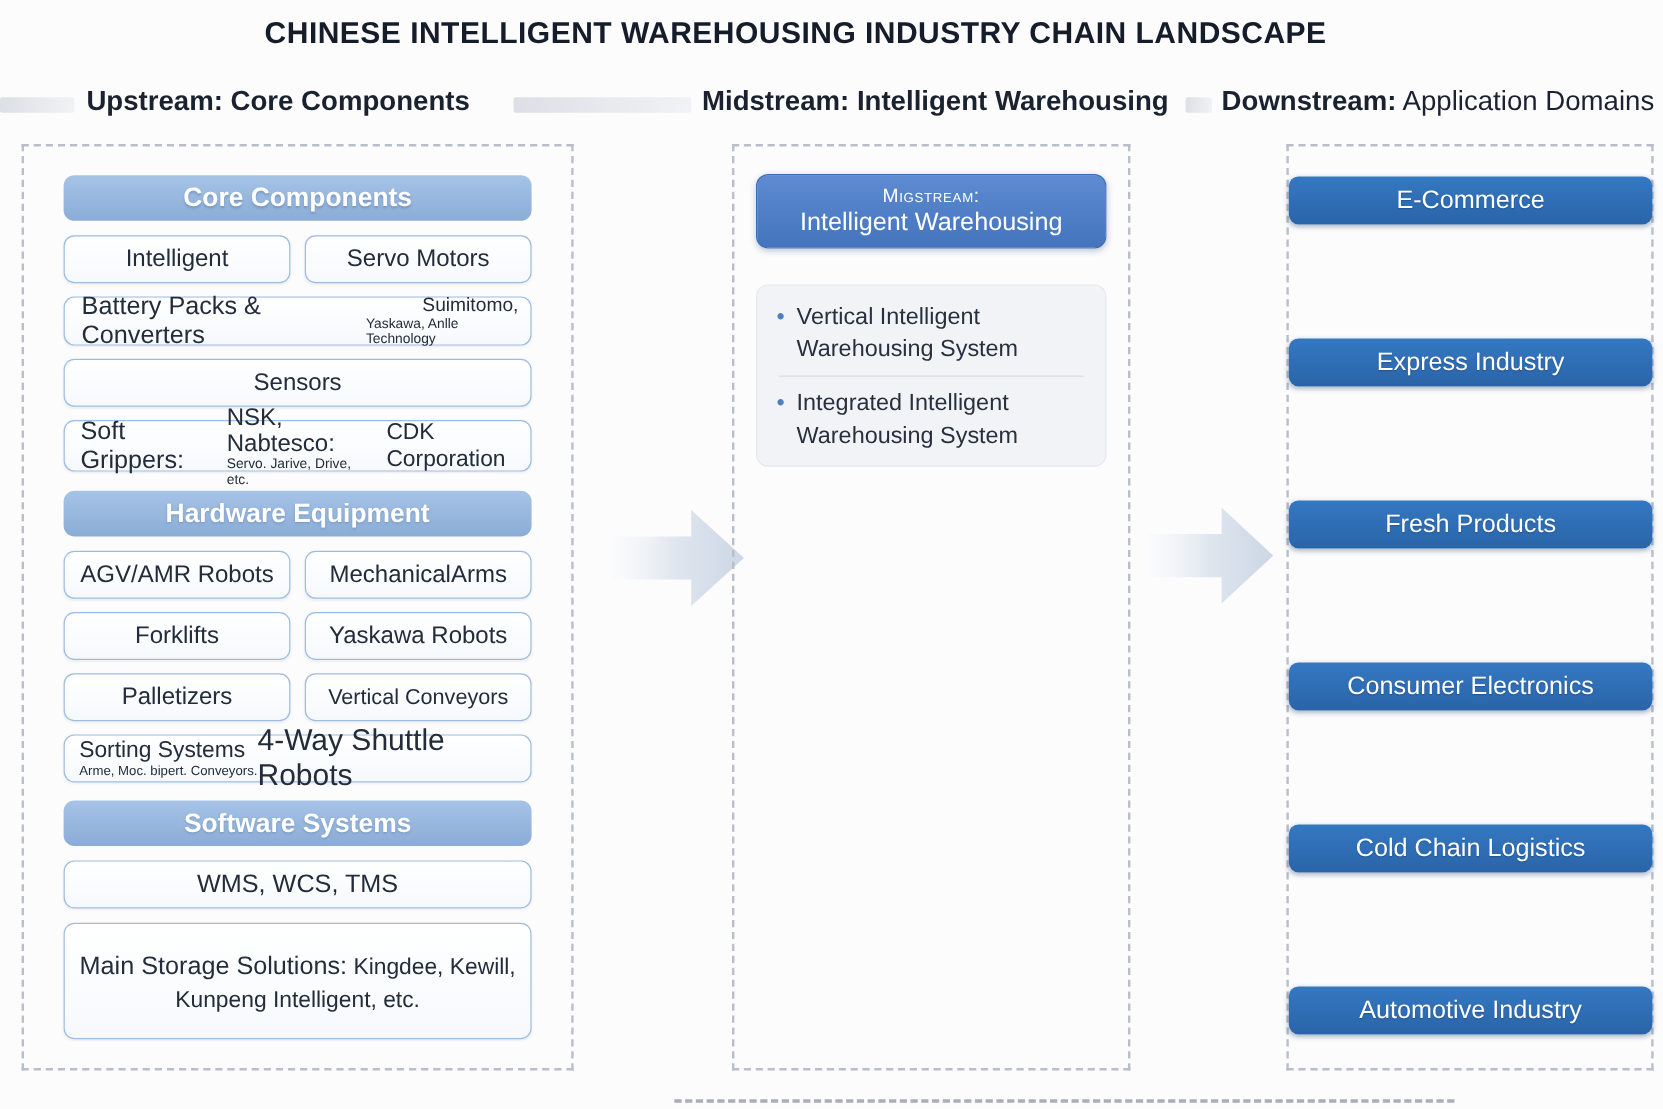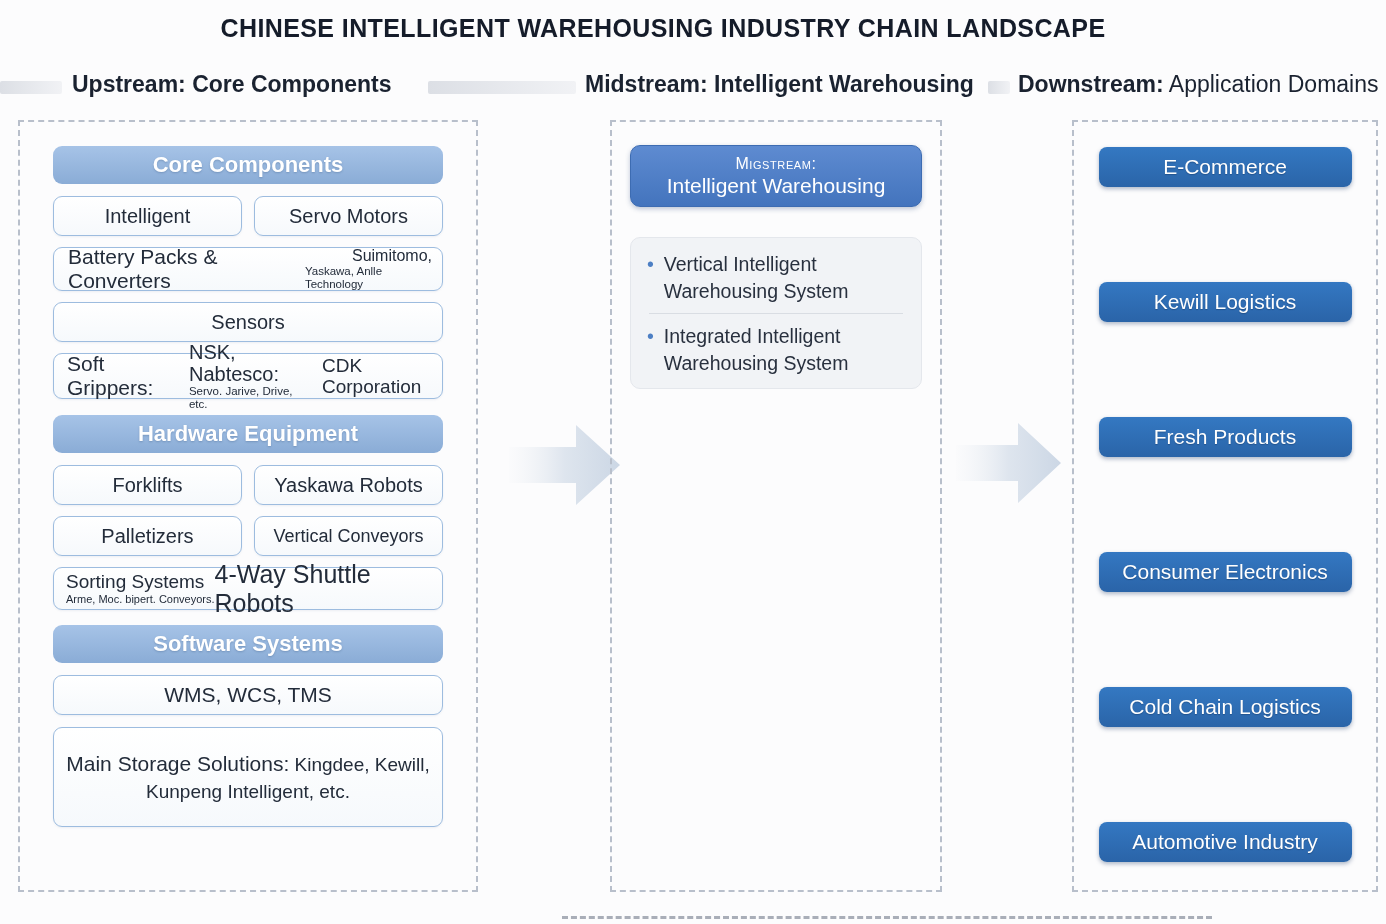--- a/index.html
+++ b/index.html
@@ -67,21 +67,21 @@
            color:#fff;line-height:1.2;box-shadow:0 2px 5px rgba(40,70,120,.3);}
   .mid-hdr .l1{font-size:16px;font-variant:small-caps;letter-spacing:.6px;}
   .mid-hdr .l2{font-size:21px;}
   .mid-list{margin-top:30px;background:#f1f3f6;border:1px solid #e4e7ec;border-radius:10px;
             padding:13px 16px 11px;}
   .mid-item{display:flex;gap:10px;font-size:19.5px;color:#28303e;line-height:1.38;}
   .bullet{color:#4d7fc4;}
   .mid-div{border-top:1px solid #d9dde3;margin:8px 2px 9px;}
 
   
-  .btn-blue{width:253px;height:40px;margin:0 auto 95px;border-radius:8px;
+  .btn-blue{width:303px;height:40px;margin:0 auto 95px;border-radius:8px;
             background:linear-gradient(180deg,#3478c2,#2a64a8);
             display:flex;align-items:center;justify-content:center;
             color:#ffffff;font-size:21px;text-shadow:0 1px 1px rgba(10,30,60,.3);
             box-shadow:0 2px 4px rgba(25,55,100,.35);}
   .btn-blue:last-child{margin-bottom:0;}
 
   
   .arrow{position:absolute;}
   .arrow1{left:509px;top:419px;}
   .arrow2{left:956px;top:417px;}
@@ -136,20 +136,28 @@
       <span class="g-main">Soft Grippers:</span>
       <span class="g-midwrap">
         <span class="g-mid">NSK, Nabtesco:</span>
         <span class="g-sub">Servo. Jarive, Drive, etc.</span>
       </span>
       <span class="g-right">CDK Corporation</span>
     </div>
 
     <div class="hdr-light">Hardware Equipment</div>
 
+    <div class="pair">
+      <div class="box">
+        <span>AGV/AMR Robots</span>
+      </div>
+      <div class="box">
+        <span>MechanicalArms</span>
+      </div>
+    </div>
 
     <div class="pair">
       <div class="box">
         <span>Forklifts</span>
       </div>
       <div class="box">
         <span>Yaskawa Robots</span>
       </div>
     </div>
 
@@ -223,21 +231,21 @@
       </div>
     </div>
 
   </div>
 
   <div class="col col3">
     <div class="btn-blue">
       <span>E-Commerce</span>
     </div>
     <div class="btn-blue">
-      <span>Kewill Logistics</span>
+      <span>Express Industry</span>
     </div>
     <div class="btn-blue">
       <span>Fresh Products</span>
     </div>
     <div class="btn-blue">
       <span>Consumer Electronics</span>
     </div>
     <div class="btn-blue">
       <span>Cold Chain Logistics</span>
     </div>

